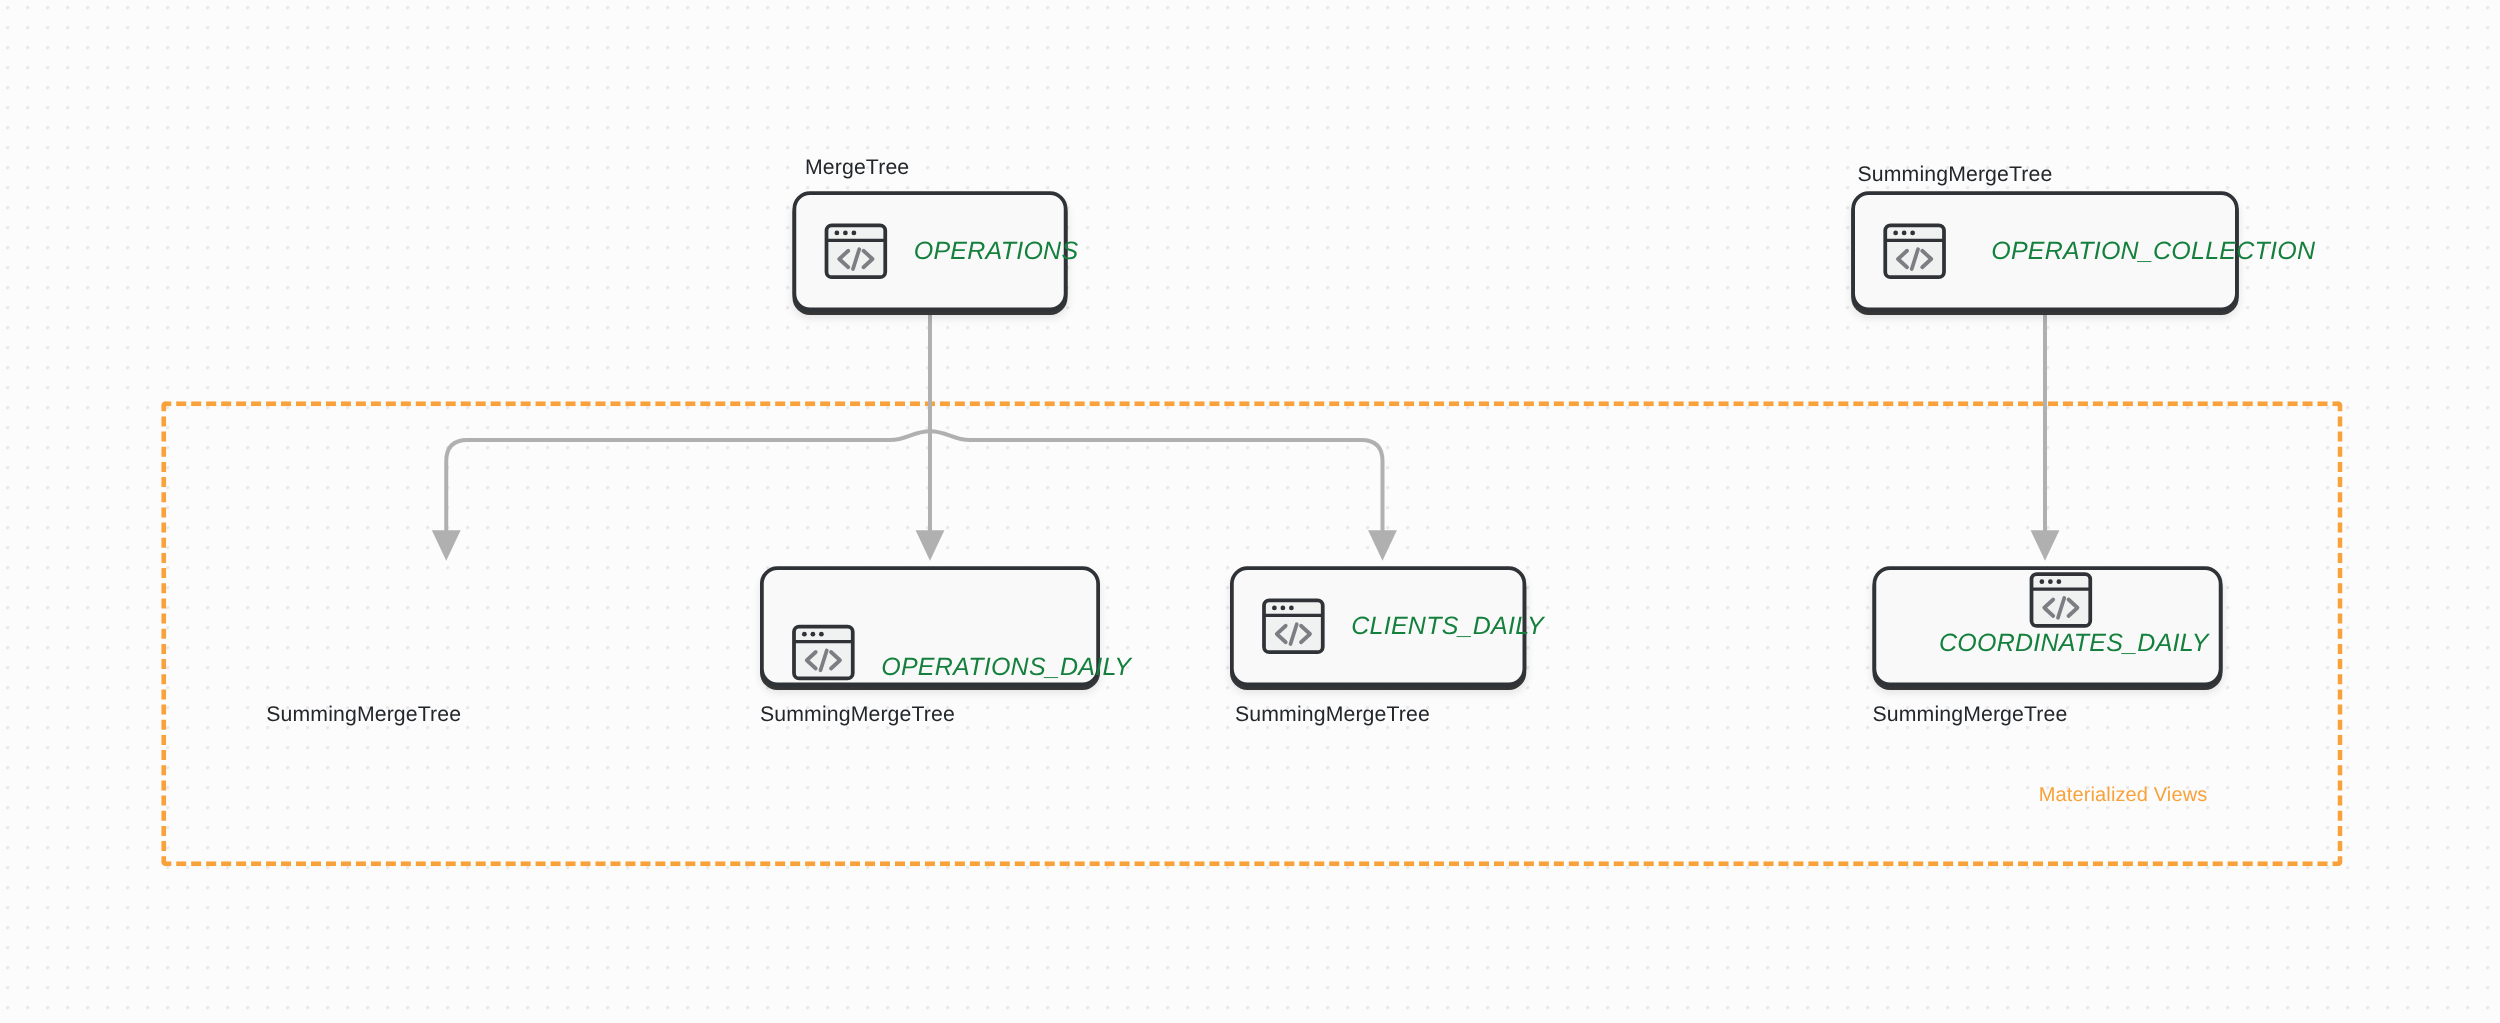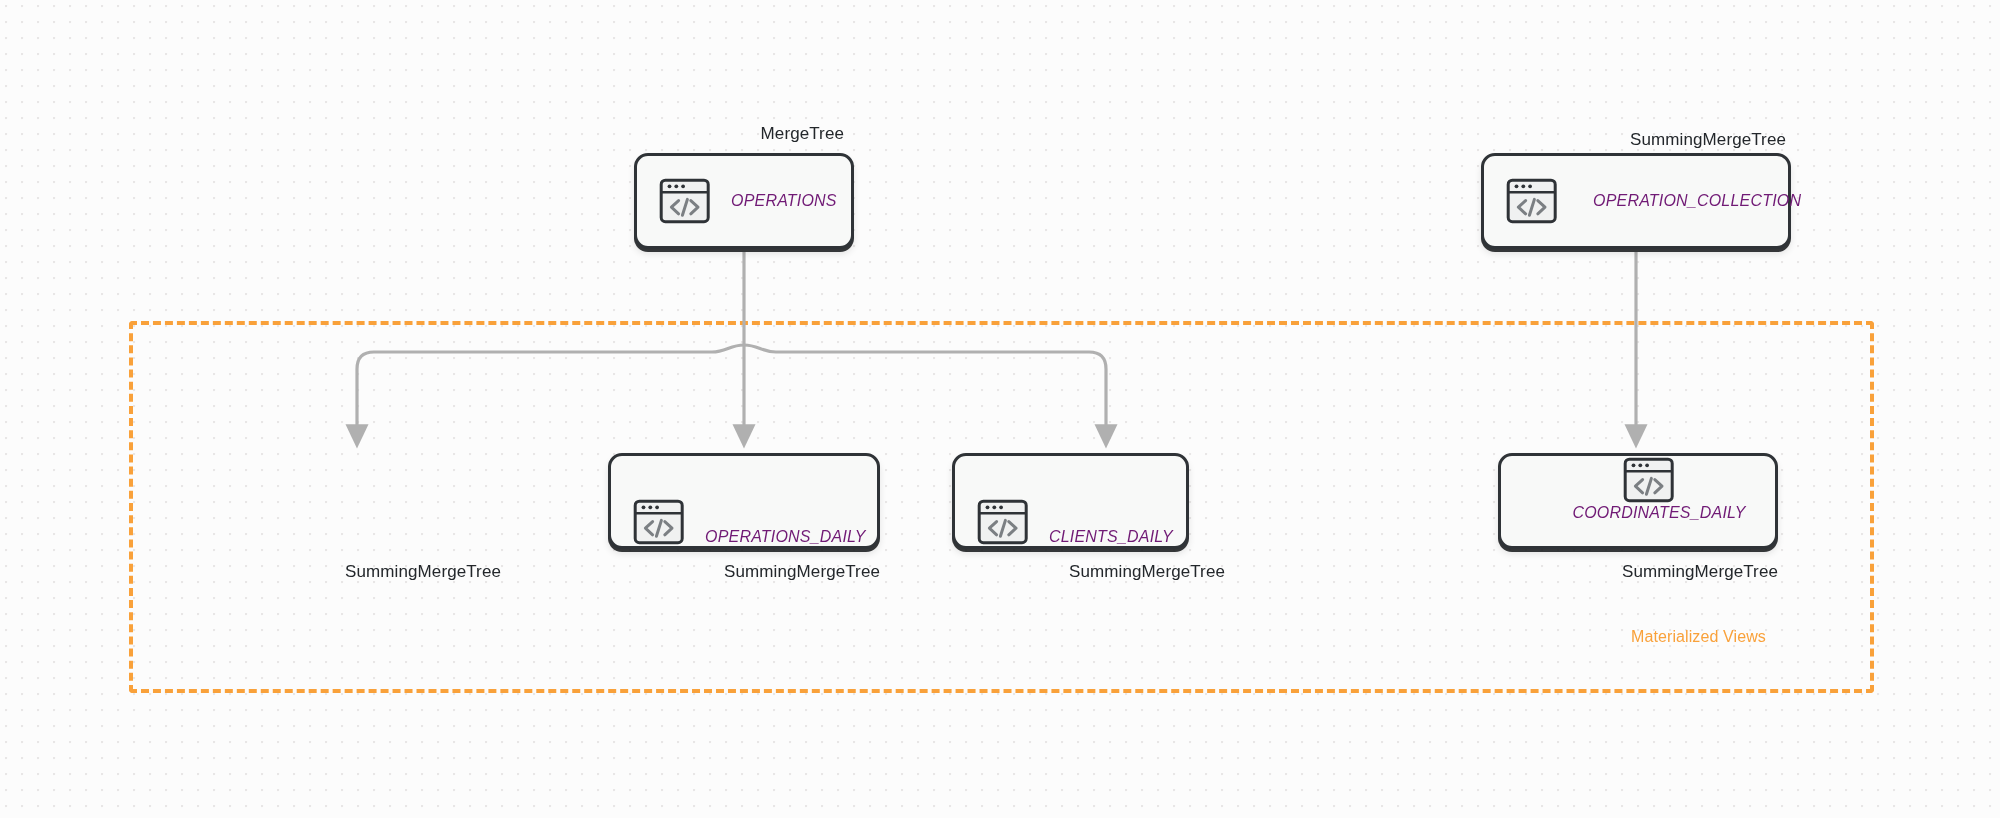--- a/index.html
+++ b/index.html
@@ -62,43 +62,43 @@
     border: 3px solid #2f3337;
     border-radius: 14px;
     box-shadow: 0 3px 0 0 rgba(20,22,25,0.85), 0 5px 7px rgba(0,0,0,0.10);
     display: flex;
     align-items: center;
     padding-left: 22px;
   }
   .node-label {
     font-family: "Liberation Sans", sans-serif;
     font-style: italic;
-    font-size: 16px;
-    color: #701a75;
+    font-size: 20px;
+    color: #15803d;
     letter-spacing: 0.2px;
     margin-left: 20px;
     white-space: nowrap;
   }
 
   
   .code-icon {
     width: 52px;
     height: 48px;
     flex: 0 0 auto;
     display: block;
   }
 
   
   .caption {
     position: absolute;
     font-family: "Liberation Sans", sans-serif;
     font-size: 17px;
     color: #23272b;
     white-space: nowrap;
-    text-align: right;
+    text-align: left;
     letter-spacing: 0.1px;
   }
 </style>
 </head>
 <body>
 
 <div id="canvas">
 
   <div class="group-box" style="left:129px; top:321px; width:1745px; height:372px;"></div>
 
@@ -162,21 +162,21 @@
       <circle cx="10.5" cy="9.3" r="1.9" fill="#2f3337"></circle>
       <circle cx="17.3" cy="9.3" r="1.9" fill="#2f3337"></circle>
       <circle cx="24.1" cy="9.3" r="1.9" fill="#2f3337"></circle>
       <path d="M19.6,23.6 L12.4,30.2 L19.6,36.8" fill="none" stroke="#7b7f83" stroke-width="3" stroke-linecap="round" stroke-linejoin="round"></path>
       <path d="M31.8,23.6 L39.0,30.2 L31.8,36.8" fill="none" stroke="#7b7f83" stroke-width="3" stroke-linecap="round" stroke-linejoin="round"></path>
       <path d="M28.4,22.4 L23.4,38.2" fill="none" stroke="#7b7f83" stroke-width="3" stroke-linecap="round"></path>
     </svg>
     <span class="node-label">OPERATIONS_DAILY</span>
   </div>
 
-  <div class="node" style="left:952px; top:453px; width:237px; height:96px;align-items:flex-end;">
+  <div class="node" style="left:984px; top:453px; width:237px; height:96px;">
     <svg class="code-icon" viewBox="0 0 52 48" xmlns="http://www.w3.org/2000/svg">
       <rect x="2.2" y="3.2" width="47" height="41.5" rx="4.2" fill="#f0f1f1" stroke="#2f3337" stroke-width="3"></rect>
       <path d="M2.2,15.2 L49.2,15.2" stroke="#2f3337" stroke-width="2.6"></path>
       <circle cx="10.5" cy="9.3" r="1.9" fill="#2f3337"></circle>
       <circle cx="17.3" cy="9.3" r="1.9" fill="#2f3337"></circle>
       <circle cx="24.1" cy="9.3" r="1.9" fill="#2f3337"></circle>
       <path d="M19.6,23.6 L12.4,30.2 L19.6,36.8" fill="none" stroke="#7b7f83" stroke-width="3" stroke-linecap="round" stroke-linejoin="round"></path>
       <path d="M31.8,23.6 L39.0,30.2 L31.8,36.8" fill="none" stroke="#7b7f83" stroke-width="3" stroke-linecap="round" stroke-linejoin="round"></path>
       <path d="M28.4,22.4 L23.4,38.2" fill="none" stroke="#7b7f83" stroke-width="3" stroke-linecap="round"></path>
     </svg>

